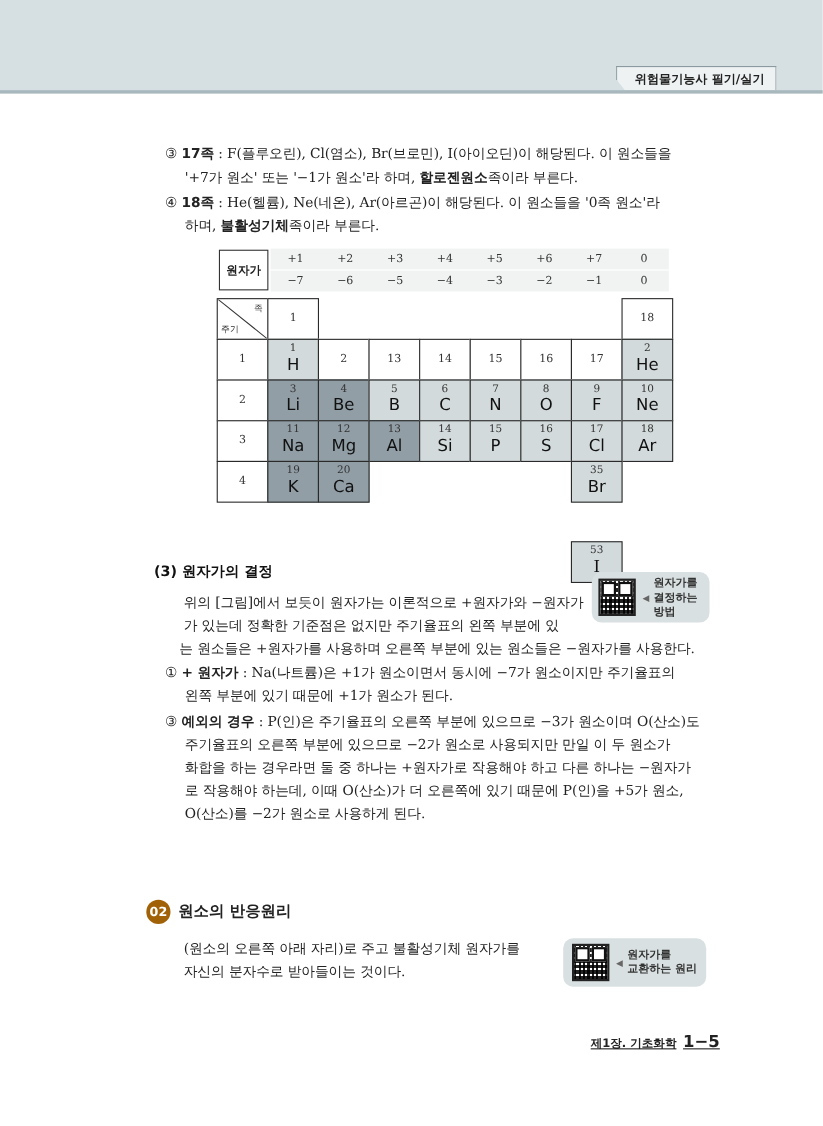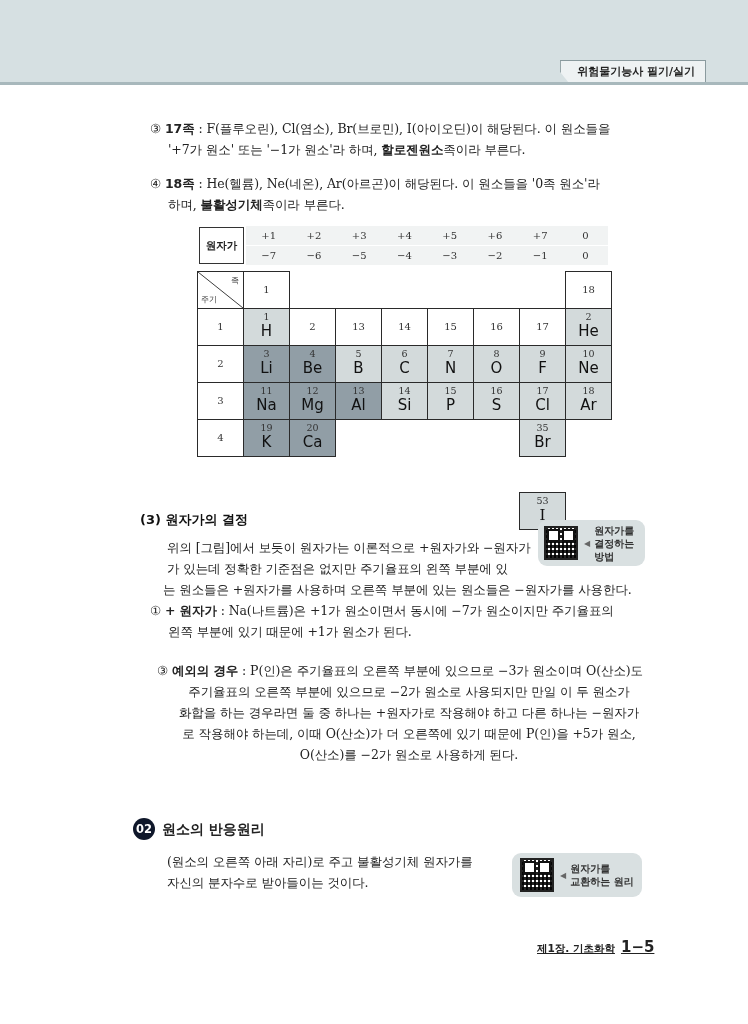--- a/index.html
+++ b/index.html
@@ -64,42 +64,42 @@
   .qr::before, .qr::after {
     content: ""; position: absolute; width: 9px; height: 9px; border: 2px solid #111; background: #fff;
   }
   .qr::before { left: 1px; top: 1px; }
   .qr::after { right: 1px; top: 1px; }
   .qr-arrow { font-size: 8px; color: #666; margin: 0 4px 0 6px; }
   .qr-text { font-family: "DejaVu Sans", sans-serif; font-weight: bold; font-size: 10px; line-height: 13px; color: #333; }
 
   .badge02 {
     position: absolute; left: 133px; top: 818px; width: 22px; height: 22px; border-radius: 50%;
-    background: #0f172a; color: #fff; font-family: "DejaVu Sans", sans-serif; font-weight: bold;
+    background: #a16207; color: #fff; font-family: "DejaVu Sans", sans-serif; font-weight: bold;
     font-size: 11.5px; line-height: 22px; text-align: center;
   }
   .h02 {
     position: absolute; left: 162px; top: 818px; font-family: "DejaVu Sans", sans-serif;
     font-weight: bold; font-size: 14px; line-height: 22px; color: #222;
   }
 
   .footer {
     position: absolute; left: 537px; top: 938px; font-family: "DejaVu Sans", sans-serif; font-weight: bold;
     font-size: 10.5px; color: #222; text-decoration: underline;
   }
   .footer .pg { font-size: 15px; margin-left: 6px; }
 </style>
 </head>
 <body>
 
 <div class="header-band">
   <div class="book-tab">위험물기능사 필기/실기</div>
 </div>
 
-<div class="para" style="left:150px; top:118px; width:500px;">
+<div class="para" style="left:150px; top:129px; width:500px;">
   <div>
     <span>③</span>
     <span class="lead">17족</span><span> : F(플루오린), Cl(염소), Br(브로민), I(아이오딘)이 해당된다. 이 원소들을</span>
   </div>
   <div style="padding-left:18px;">
     <span>'+7가 원소' 또는 '−1가 원소'라 하며, </span><span class="bold">할로젠원소</span><span>족이라 부른다.</span>
   </div>
 </div>
 <div class="para" style="left:150px; top:173px; width:500px;">
   <div>
@@ -291,21 +291,21 @@
     <div>결정하는</div>
     <div>방법</div>
   </div>
 </div>
 
 <div class="para" style="left:150px; top:600px; width:500px;">
   <div>
     <div><span>①</span> <span class="lead">+ 원자가</span><span> : Na(나트륨)은 +1가 원소이면서 동시에 −7가 원소이지만 주기율표의</span></div>
     <div style="padding-left:18px;">왼쪽 부분에 있기 때문에 +1가 원소가 된다.</div>
   </div>
-  <div style="margin-top:18px;text-align:center;">
+  <div style="margin-top:3px;">
     <div><span>③</span> <span class="lead">예외의 경우</span><span> : P(인)은 주기율표의 오른쪽 부분에 있으므로 −3가 원소이며 O(산소)도</span></div>
     <div style="padding-left:18px;">주기율표의 오른쪽 부분에 있으므로 −2가 원소로 사용되지만 만일 이 두 원소가</div>
     <div style="padding-left:18px;">화합을 하는 경우라면 둘 중 하나는 +원자가로 작용해야 하고 다른 하나는 −원자가</div>
     <div style="padding-left:18px;">로 작용해야 하는데, 이때 O(산소)가 더 오른쪽에 있기 때문에 P(인)을 +5가 원소,</div>
     <div style="padding-left:18px;">O(산소)를 −2가 원소로 사용하게 된다.</div>
   </div>
 </div>
 
 <div class="badge02">02</div>
 <div class="h02">원소의 반응원리</div>

